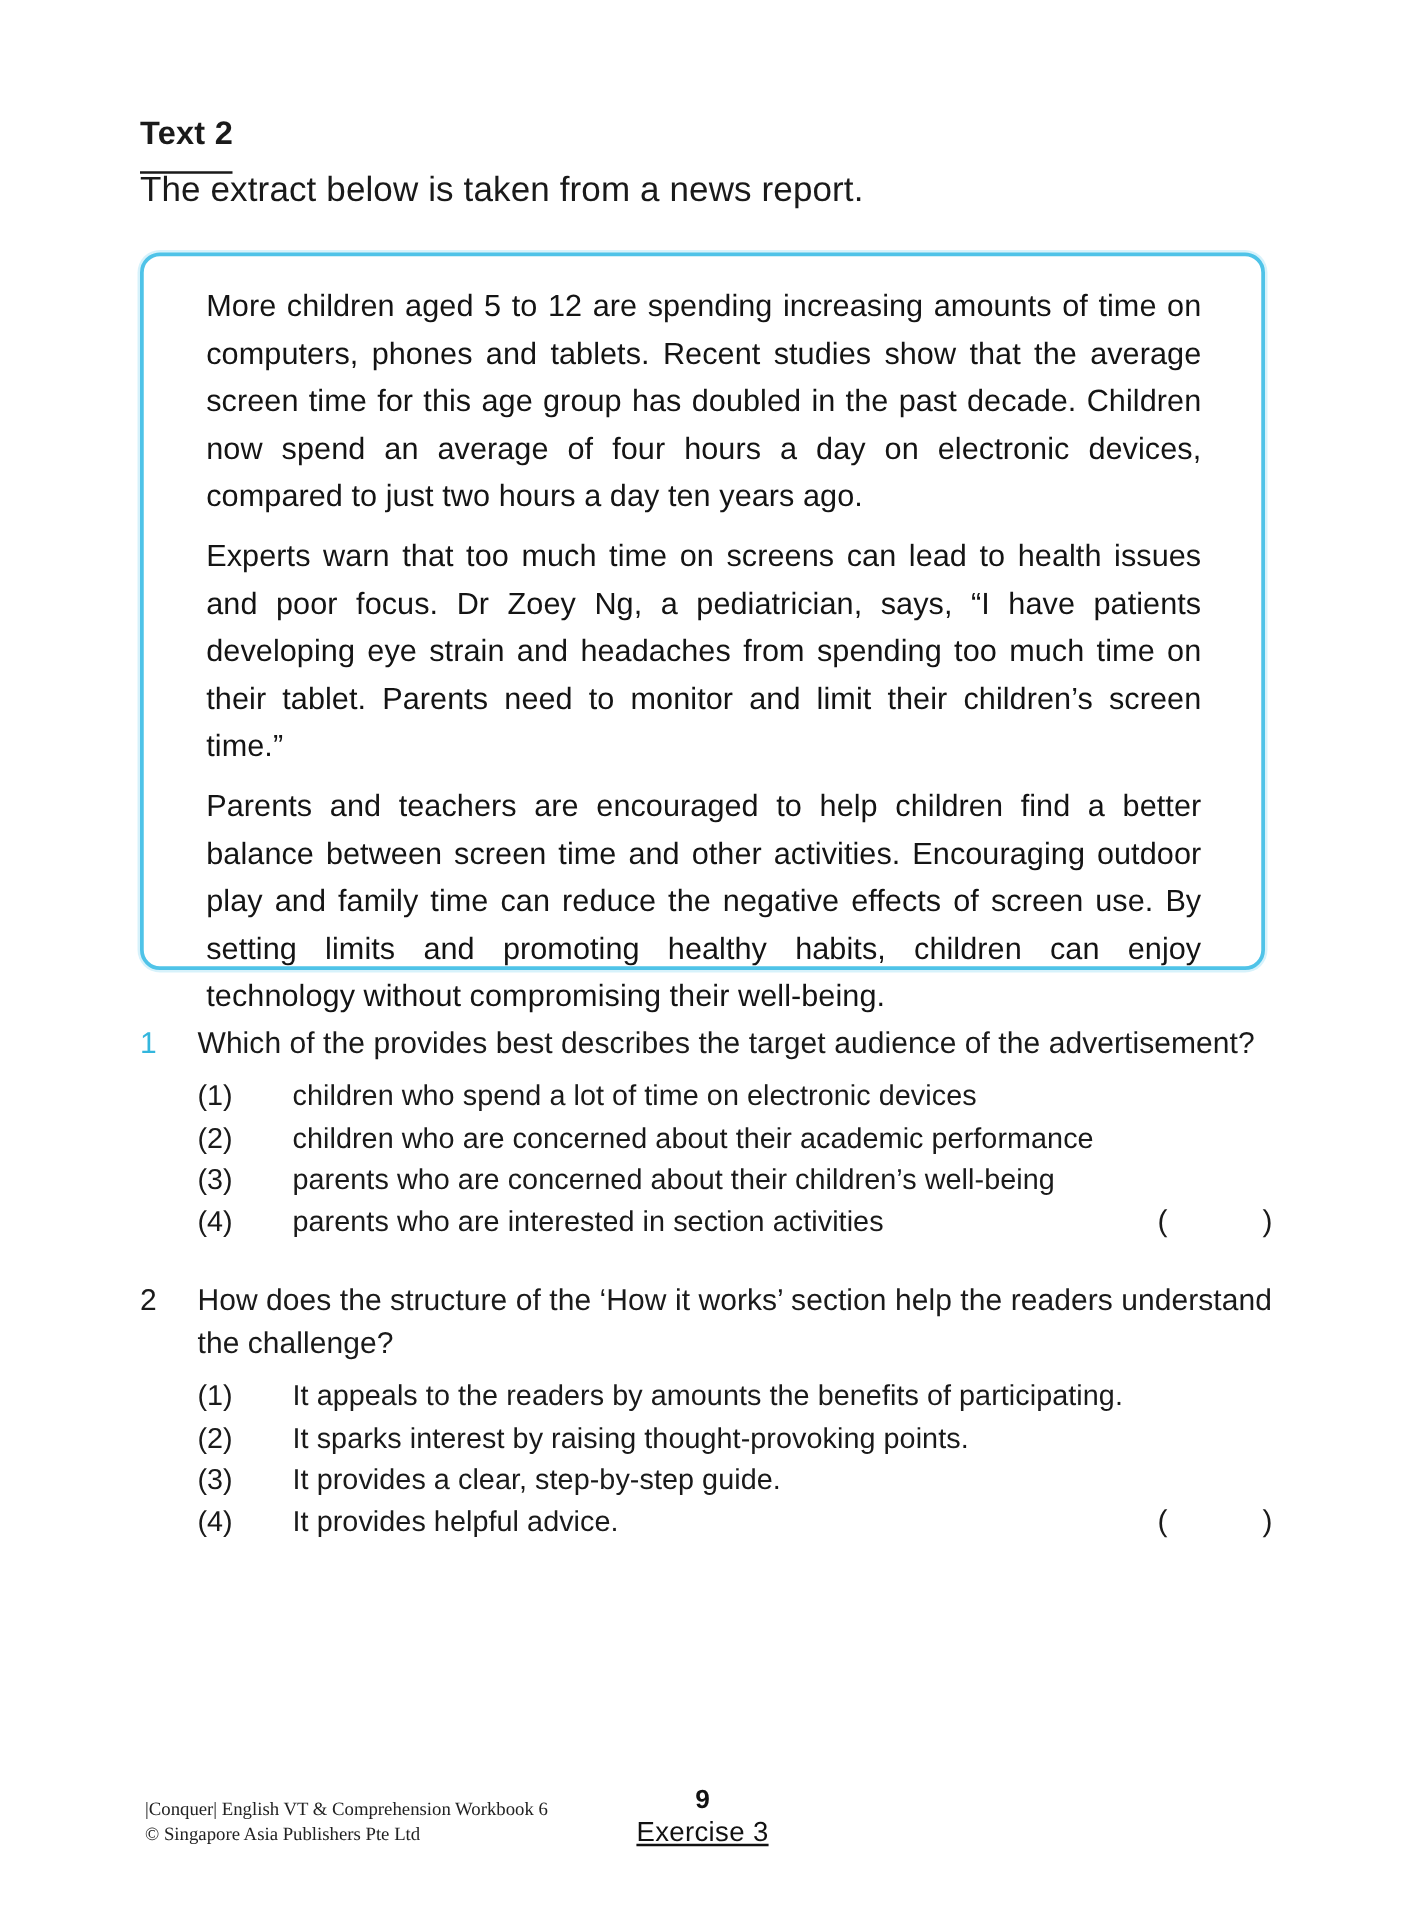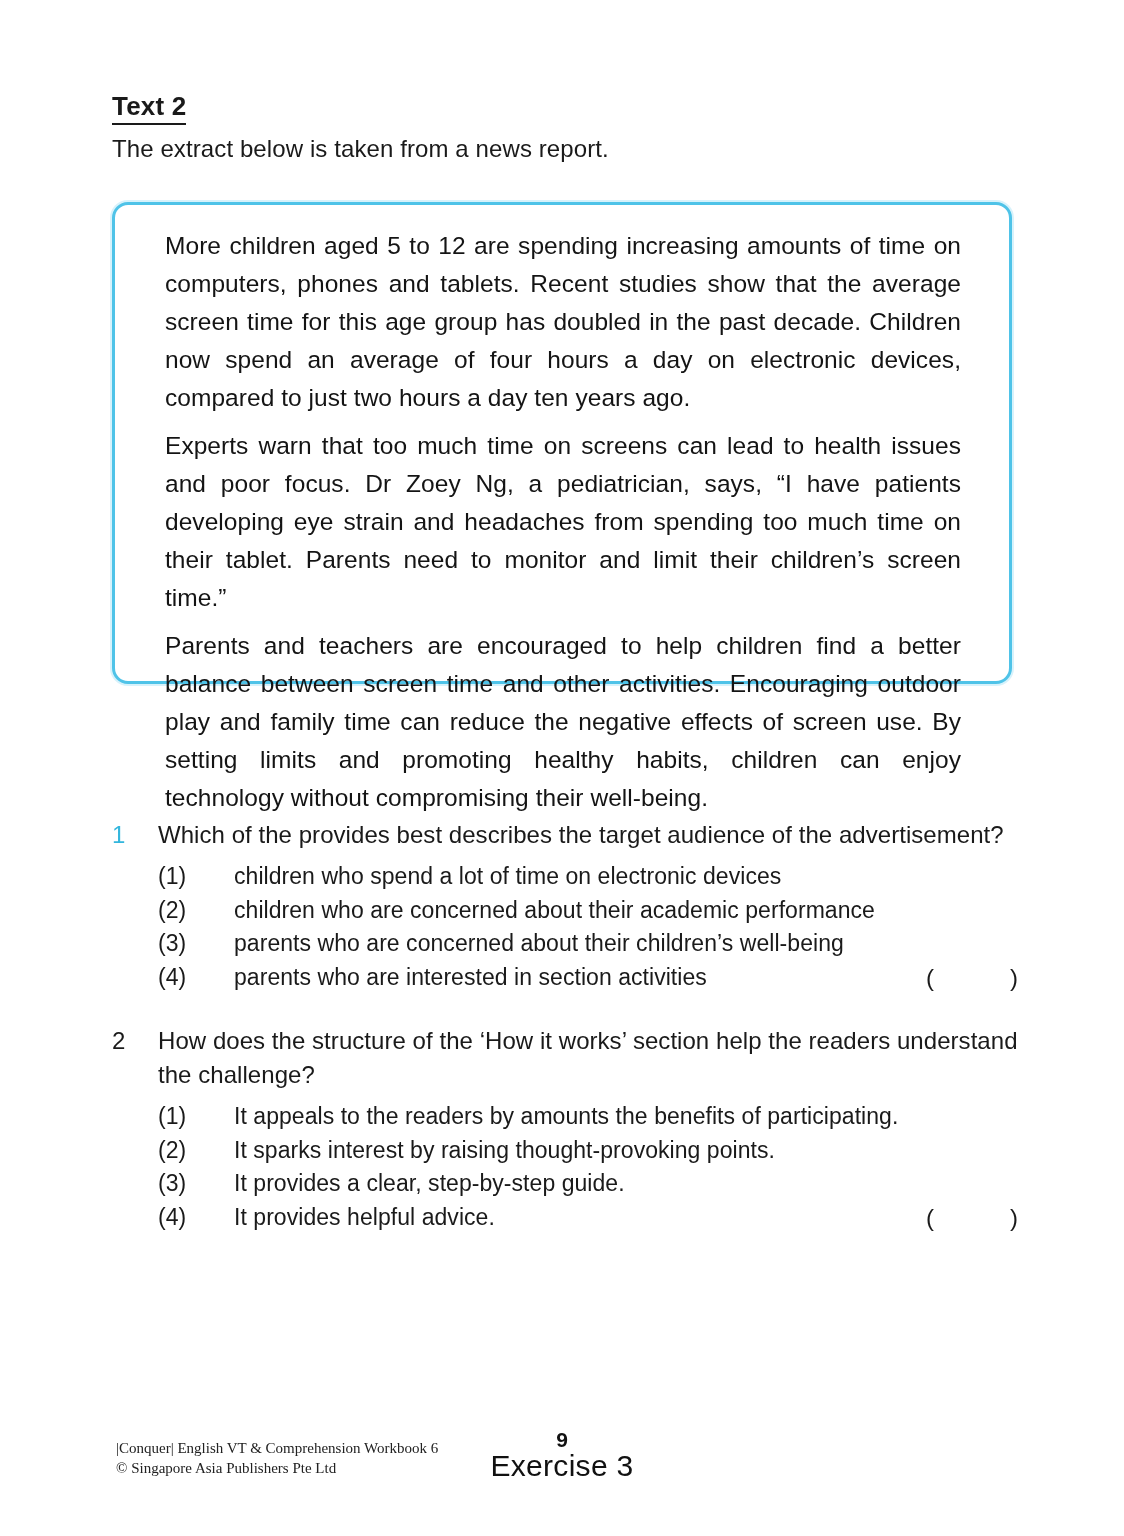--- a/index.html
+++ b/index.html
@@ -25,41 +25,41 @@
 
   
   .heading {
     position: absolute;
     left: 112px;
     top: 92px;
     font-size: 26px;
     font-weight: bold;
     letter-spacing: 0.2px;
     border-bottom: 2px solid #1a1a1a;
-    padding-bottom: 2px;
+    padding-bottom: 16px;
     line-height: 1.1;
     display: inline-block;
   }
 
   .intro {
     position: absolute;
     left: 112px;
     top: 133px;
-    font-size: 24px;
+    font-size: 28px;
     line-height: 1.35;
     letter-spacing: 0.1px;
   }
 
   
   .extract-box {
     position: absolute;
     left: 112px;
     top: 202px;
     width: 900px;
-    height: 482px;
+    height: 574px;
     box-sizing: border-box;
     border: 3px solid #4FC3E8;
     border-radius: 16px;
     background: #ffffff;
     box-shadow: 0 0 0 2px rgba(150, 222, 244, 0.38);
   }
 
   .extract-inner {
     position: absolute;
     left: 50px;
@@ -162,24 +162,25 @@
     top: 12px;
     text-align: center;
   }
   .page-number {
     font-size: 21px;
     font-weight: bold;
     line-height: 24px;
     color: #111;
   }
   .exercise-label {
-    font-size: 30px;
+    font-size: 22px;
     line-height: 28px;
     color: #111;
     letter-spacing: 0.3px;
+    text-decoration: underline;
   }
 </style>
 </head>
 <body>
 
 <div class="page">
 
   <div class="heading">Text 2</div>
 
   <div class="intro">The extract below is taken from a news report.</div>

